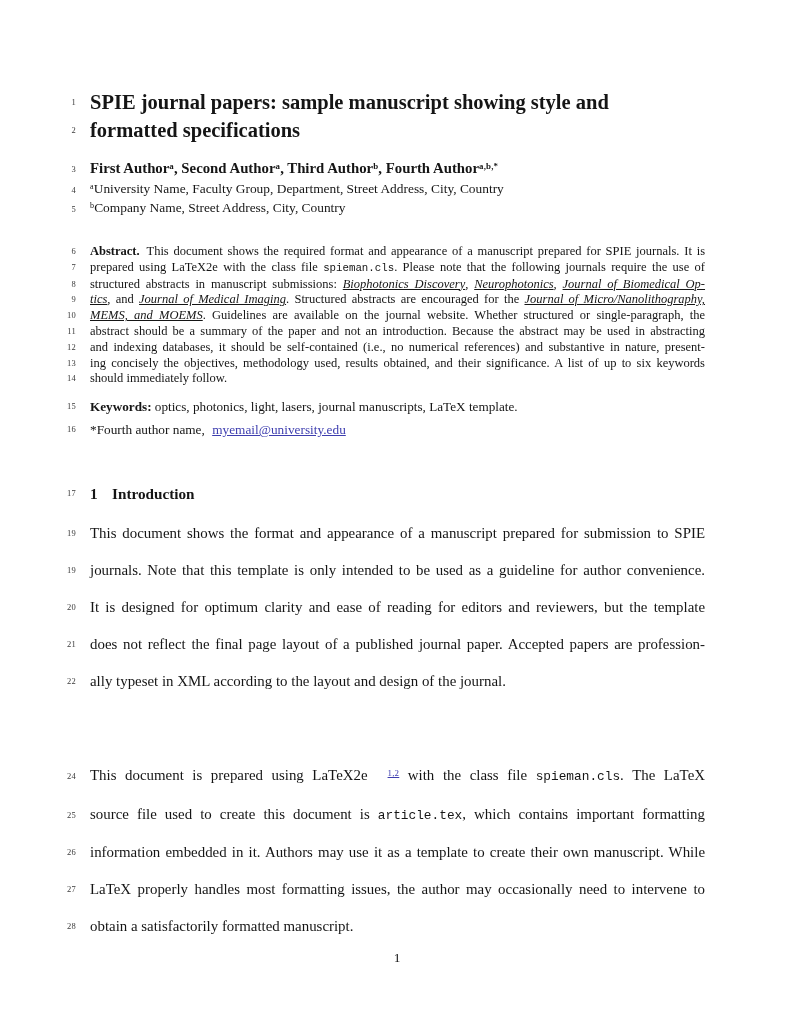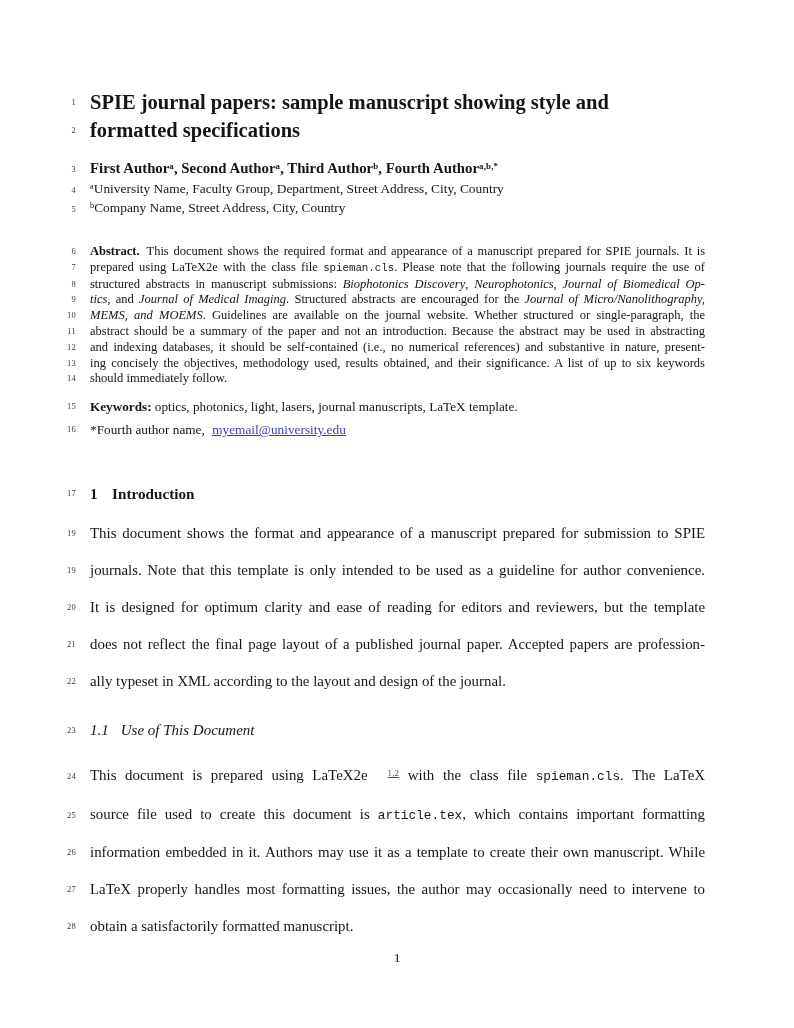--- a/index.html
+++ b/index.html
@@ -28,21 +28,21 @@
   .lt   { display:block; }
   .just .lt { text-align:justify; -moz-text-align-last:justify; text-align-last:justify; }
   .ln {
     position:absolute; left:-44px; width:30px; top:0; bottom:0;
     display:flex; align-items:center; justify-content:flex-end;
     font-size:8.5px; font-weight:400; font-style:normal; color:#3a3a3a;
     letter-spacing:0.3px;
   }
 
   .seg-b    { font-weight:700; }
-  .seg-i    { font-style:italic; }
+  .seg-i    { font-style:italic;text-decoration:underline; }
   .seg-mono { font-family:"Liberation Mono","DejaVu Sans Mono",monospace; font-size:0.86em; }
   .seg-sup  { position:relative; top:-0.45em; font-size:0.6em; letter-spacing:0.02em; }
   .seg-link { color:#3d3daf; text-decoration:underline; cursor:pointer; }
   .gap      { margin-left:0.55em; }
   #section-introduction .gap { margin-left:0.95em; }
   #subsection-use .gap       { margin-left:0.8em; }
 </style>
 </head>
 <body>
 
@@ -142,26 +142,20 @@
       </div>
       <div class="line just">
         <span class="ln" style="color: rgb(58, 58, 58);">21</span>
         <span class="lt"><span class="">does not reflect the final page layout of a published journal paper. Accepted papers are profession-</span></span>
       </div>
       <div class="line">
         <span class="ln" style="color: rgb(58, 58, 58);">22</span>
         <span class="lt"><span class="">ally typeset in XML according to the layout and design of the journal.</span></span>
       </div>
     </div>
-  <div class="block" id="subsection-use">
-      <div class="line">
-        <span class="ln" style="color: rgb(58, 58, 58);">23</span>
-        <span class="lt"><span class="seg-i">1.1</span><span class="seg-i gap">Use of This Document</span></span>
-      </div>
-    </div>
   <div class="block" id="use-paragraph">
       <div class="line just">
         <span class="ln" style="color: rgb(58, 58, 58);">24</span>
         <span class="lt"><span class="">This document is prepared using LaTeX2e</span><span class="seg-sup seg-link" style="color: rgb(61, 61, 175); margin-left: 20px;">1,2</span><span class=""> with the class file </span><span class="seg-mono">spieman.cls</span><span class="">.  The LaTeX</span></span>
       </div>
       <div class="line just">
         <span class="ln" style="color: rgb(58, 58, 58);">25</span>
         <span class="lt"><span class="">source file used to create this document is </span><span class="seg-mono">article.tex</span><span class="">, which contains important formatting</span></span>
       </div>
       <div class="line just">

